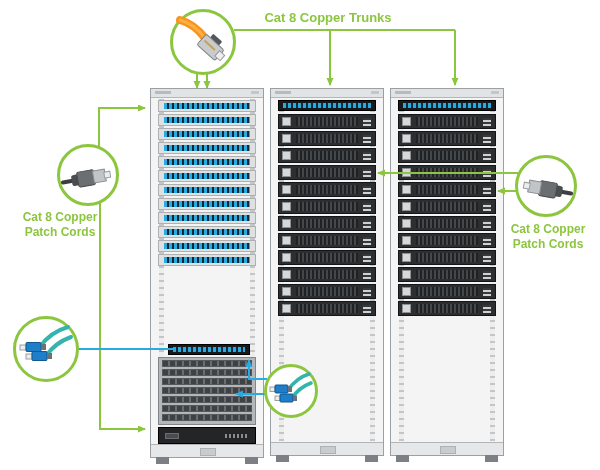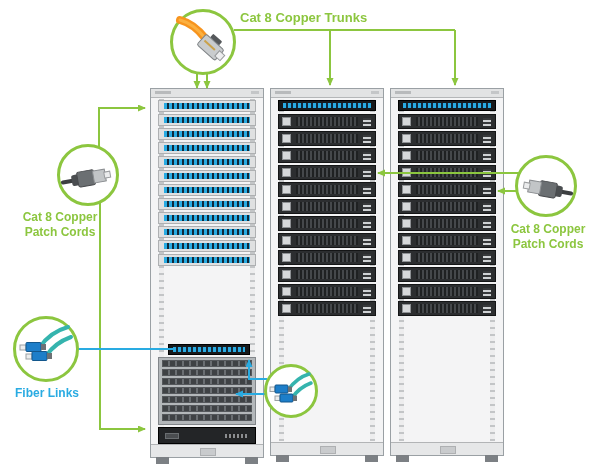--- a/index.html
+++ b/index.html
@@ -361,28 +361,27 @@
       <path d="M44,16 C36,19 29,25 25,31" stroke="var(--teal,#35B4AE)" stroke-width="3.5" fill="none" stroke-linecap="round"></path>
       <rect x="3" y="20" width="5" height="4.5" fill="#eceded" stroke="#9aa0a4" stroke-width="1"></rect>
       <rect x="8" y="18" width="13" height="8" rx="1" fill="var(--fiber-body,#1D7EC9)" stroke="#13578c" stroke-width="1"></rect>
       <rect x="21" y="19.5" width="4" height="5.5" fill="#6d7174"></rect>
       <rect x="8" y="29" width="5" height="4.5" fill="#eceded" stroke="#9aa0a4" stroke-width="1"></rect>
       <rect x="13" y="27" width="13" height="8" rx="1" fill="var(--fiber-body,#1D7EC9)" stroke="#13578c" stroke-width="1"></rect>
       <rect x="26" y="28.5" width="4" height="5.5" fill="#6d7174"></rect>
     </svg>
   </div>
 
-  <div class="lbl green" style="left:240px;top:10px;width:176px;text-align:left;font-size:13px">Cat 8 Copper Trunks</div>
+  <div class="lbl green" style="left:240px;top:10px;width:176px;text-align:center;font-size:13px">Cat 8 Copper Trunks</div>
 
   <div class="lbl green" style="left:8px;top:210px;width:104px;text-align:center;font-size:12px;line-height:15px">
     <span>Cat 8 Copper</span>
     <span>Patch Cords</span>
   </div>
 
   <div class="lbl green" style="left:494px;top:222px;width:108px;text-align:center;font-size:12px;line-height:15px">
     <span>Cat 8 Copper</span>
     <span>Patch Cords</span>
   </div>
 
-  <div class="lbl blue" style="left:6px;top:386px;width:82px;text-align:center;font-size:12px">Fiber Links</div>
 
 
 </div>
 
 </body></html>

